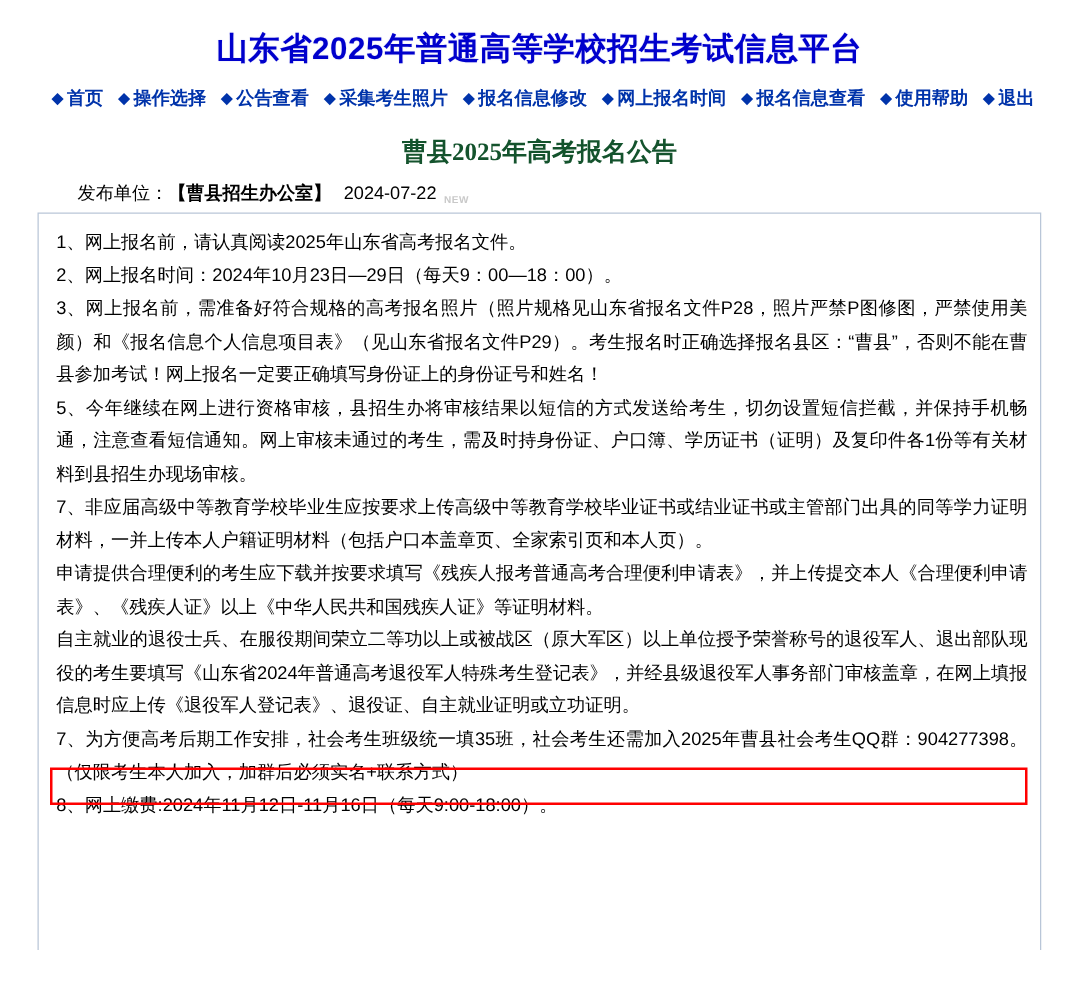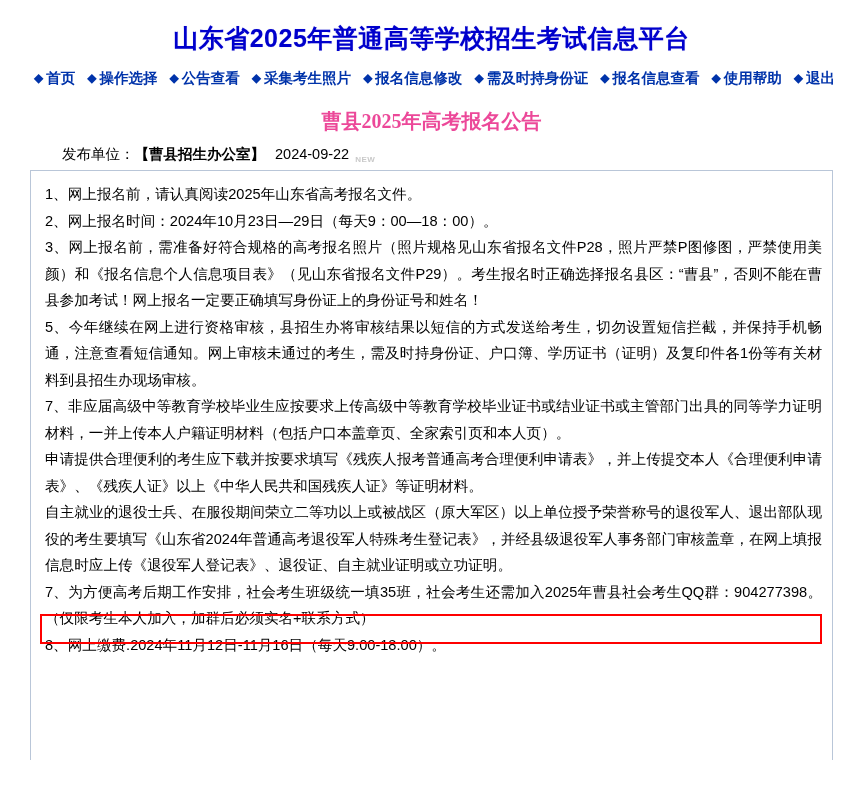--- a/index.html
+++ b/index.html
@@ -43,21 +43,21 @@
     display: inline-block;
     color: #0033aa;
     font-size: 12px;
     margin: 0 2px 0 7px;
     transform: translateY(-1px);
   }
   .doc-title {
     text-align: center;
     font-size: 20px;
     font-weight: bold;
-    color: #ec4899;
+    color: #14532d;
     margin-top: 14px;
     margin-bottom: 10px;
     font-family: "Liberation Serif", serif;
   }
   .pub-line {
     position: relative;
     font-size: 14.5px;
     color: #000000;
     padding-left: 62px;
     margin-bottom: 6px;
@@ -107,30 +107,30 @@
 <div class="page">
 
   <div class="site-title">山东省2025年普通高等学校招生考试信息平台</div>
 
   <div class="navbar">
     <span class="bullet">◆</span><a class="nav-item" href="#">首页</a>
     <span class="bullet">◆</span><a class="nav-item" href="#">操作选择</a>
     <span class="bullet">◆</span><a class="nav-item" href="#">公告查看</a>
     <span class="bullet">◆</span><a class="nav-item" href="#">采集考生照片</a>
     <span class="bullet">◆</span><a class="nav-item" href="#">报名信息修改</a>
-    <span class="bullet">◆</span><a class="nav-item" href="#">需及时持身份证</a>
+    <span class="bullet">◆</span><a class="nav-item" href="#">网上报名时间</a>
     <span class="bullet">◆</span><a class="nav-item" href="#">报名信息查看</a>
     <span class="bullet">◆</span><a class="nav-item" href="#">使用帮助</a>
     <span class="bullet">◆</span><a class="nav-item" href="#">退出</a>
   </div>
 
   <div class="doc-title">曹县2025年高考报名公告</div>
 
   <div class="pub-line">
-    <span>发布单位：</span><span class="unit-name">【曹县招生办公室】</span><span class="pub-date">2024-09-22</span><span class="new-badge">NEW</span>
+    <span>发布单位：</span><span class="unit-name">【曹县招生办公室】</span><span class="pub-date">2024-07-22</span><span class="new-badge">NEW</span>
   </div>
 
   <div class="content-box">
     <div class="highlight-box"></div>
     <p class="para">1、网上报名前，请认真阅读2025年山东省高考报名文件。</p>
     <p class="para">2、网上报名时间：2024年10月23日—29日（每天9：00—18：00）。</p>
     <p class="para">3、网上报名前，需准备好符合规格的高考报名照片（照片规格见山东省报名文件P28，照片严禁P图修图，严禁使用美颜）和《报名信息个人信息项目表》（见山东省报名文件P29）。考生报名时正确选择报名县区：“曹县”，否则不能在曹县参加考试！网上报名一定要正确填写身份证上的身份证号和姓名！</p>
     <p class="para">5、今年继续在网上进行资格审核，县招生办将审核结果以短信的方式发送给考生，切勿设置短信拦截，并保持手机畅通，注意查看短信通知。网上审核未通过的考生，需及时持身份证、户口簿、学历证书（证明）及复印件各1份等有关材料到县招生办现场审核。</p>
     <p class="para">7、非应届高级中等教育学校毕业生应按要求上传高级中等教育学校毕业证书或结业证书或主管部门出具的同等学力证明材料，一并上传本人户籍证明材料（包括户口本盖章页、全家索引页和本人页）。</p>
     <p class="para">申请提供合理便利的考生应下载并按要求填写《残疾人报考普通高考合理便利申请表》，并上传提交本人《合理便利申请表》、《残疾人证》以上《中华人民共和国残疾人证》等证明材料。</p>

